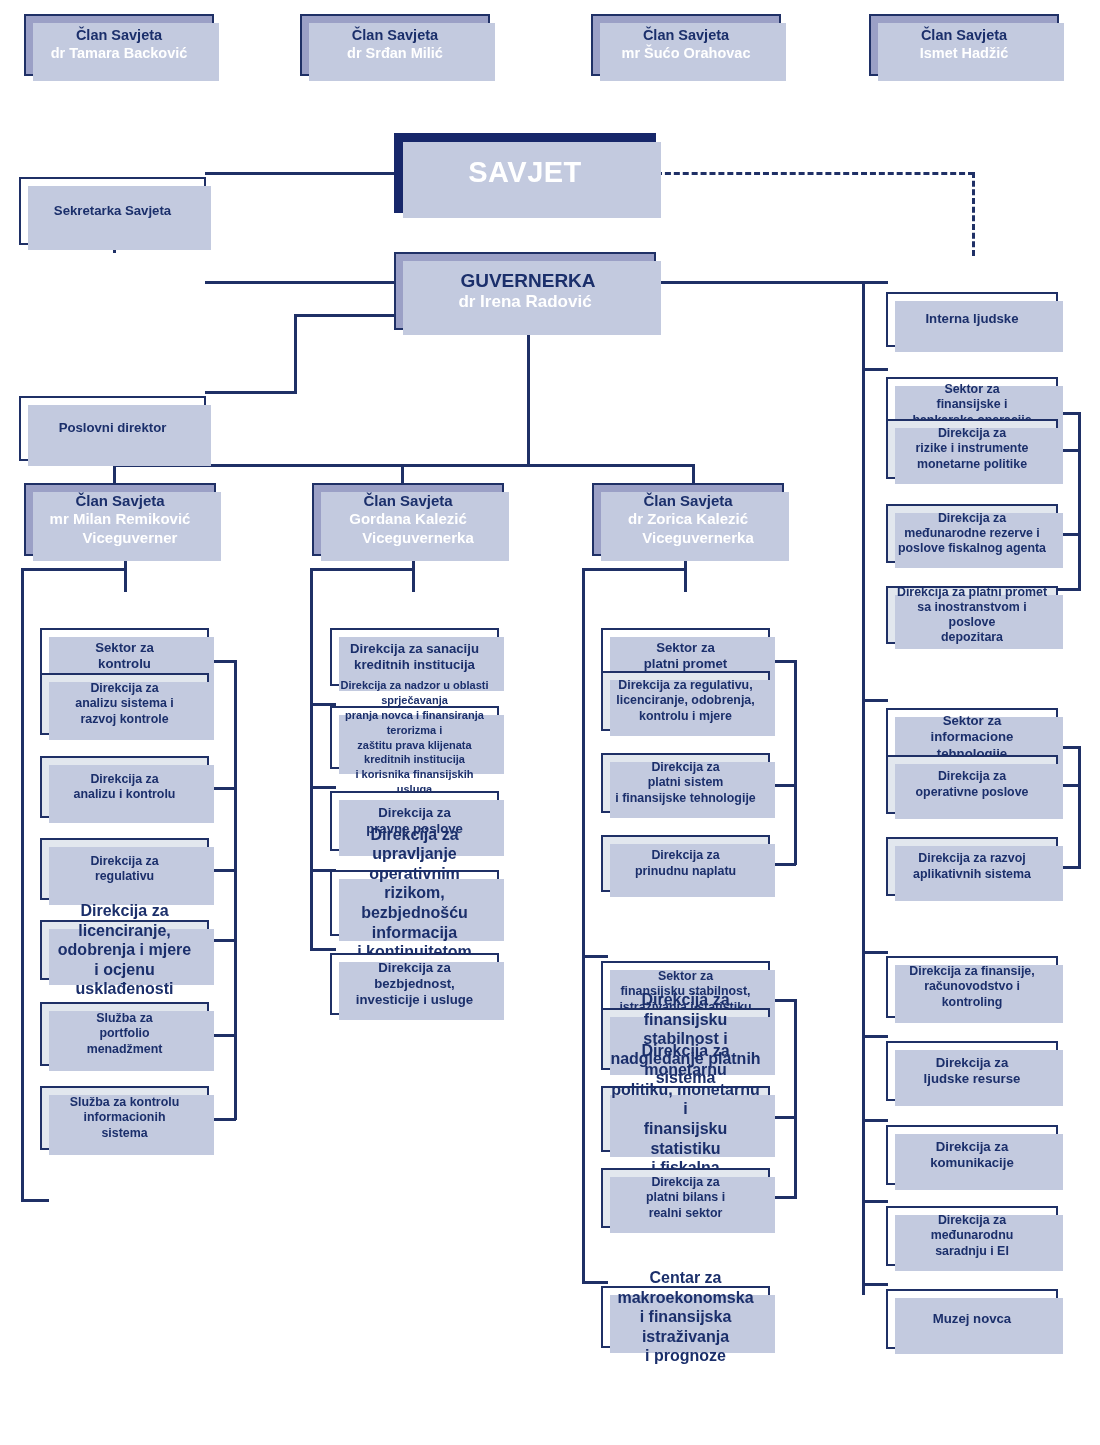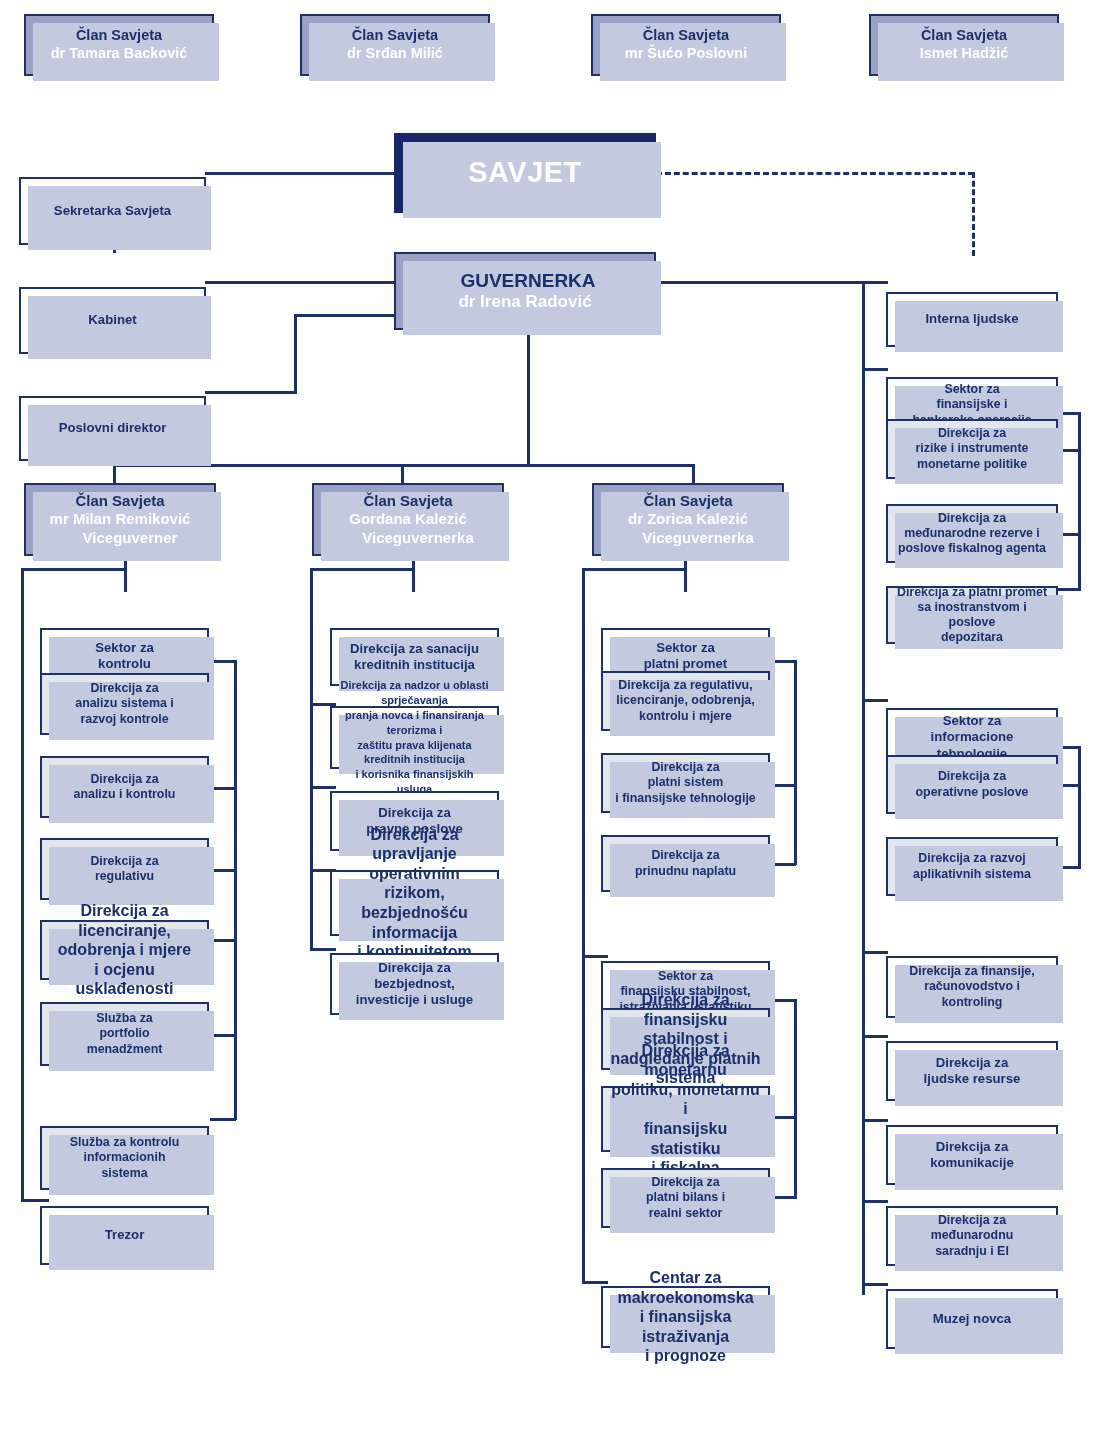--- a/index.html
+++ b/index.html
@@ -161,37 +161,34 @@
   <div class="ln lnh" style="left:770px;top:1116px;width:26px;"></div>
   <div class="ln lnh" style="left:770px;top:1196px;width:26px;"></div>
 
   <div class="box lilac fs-council" style="left:24px;top:14px;width:190px;height:62px;">
     <span class="t"><span class="l1">Član Savjeta</span><br><span class="l2">dr Tamara Backović</span></span>
   </div>
   <div class="box lilac fs-council" style="left:300px;top:14px;width:190px;height:62px;">
     <span class="t"><span class="l1">Član Savjeta</span><br><span class="l2">dr Srđan Milić</span></span>
   </div>
   <div class="box lilac fs-council" style="left:591px;top:14px;width:190px;height:62px;">
-    <span class="t"><span class="l1">Član Savjeta</span><br><span class="l2">mr Šućo Poslovni</span></span>
+    <span class="t"><span class="l1">Član Savjeta</span><br><span class="l2">mr Šućo Orahovac</span></span>
   </div>
   <div class="box lilac fs-council" style="left:869px;top:14px;width:190px;height:62px;">
     <span class="t"><span class="l1">Član Savjeta</span><br><span class="l2">Ismet Hadžić</span></span>
   </div>
 
   <div class="box navy fs-savjet" style="left:394px;top:133px;width:262px;height:80px;">
     <span class="t">SAVJET</span>
   </div>
 
   <div class="box white fs-13" style="left:19px;top:141px;width:187px;height:68px;">
     <span class="t">Sekretarka Savjeta</span>
   </div>
 
-  <div class="box white fs-13" style="left:19px;top:251px;width:187px;height:67px;">
-    <span class="t">Kabinet</span>
-  </div>
 
   <div class="box white fs-13" style="left:19px;top:360px;width:187px;height:65px;">
     <span class="t">Poslovni direktor</span>
   </div>
 
   <div class="box lilac" style="left:394px;top:252px;width:262px;height:78px;">
     <span class="t"><span class="l1 fs-guv">GUVERNERKA</span><br><span class="l2 fs-guv2">dr Irena Radović</span></span>
   </div>
 
   <div class="box white fs-13" style="left:886px;top:256px;width:172px;height:55px;">
@@ -219,25 +216,22 @@
   </div>
   <div class="box grey fs-12" style="left:40px;top:838px;width:169px;height:62px;">
     <span class="t nl">Direkcija za<br>regulativu</span>
   </div>
   <div class="box grey fs-11" style="left:40px;top:920px;width:169px;height:60px;">
     <span class="t nl">Direkcija za licenciranje,<br>odobrenja i mjere<br>i ocjenu usklađenosti</span>
   </div>
   <div class="box grey fs-12" style="left:40px;top:1002px;width:169px;height:64px;">
     <span class="t nl">Služba za<br>portfolio<br>menadžment</span>
   </div>
-  <div class="box grey fs-12" style="left:40px;top:1086px;width:169px;height:64px;margin-top:40px;">
+  <div class="box grey fs-12" style="left:40px;top:1086px;width:169px;height:64px;">
     <span class="t nl">Služba za kontrolu<br>informacionih<br>sistema</span>
-  </div>
-  <div class="box white fs-13" style="left:40px;top:1170px;width:169px;height:59px;">
-    <span class="t nl">Trezor</span>
   </div>
 
   <div class="box white fs-13" style="left:330px;top:592px;width:169px;height:58px;">
     <span class="t nl">Direkcija za sanaciju<br>kreditnih institucija</span>
   </div>
   <div class="box white fs-9" style="left:330px;top:670px;width:169px;height:63px;">
     <span class="t nl">Direkcija za nadzor u oblasti sprječavanja<br>pranja novca i finansiranja terorizma i<br>zaštitu prava klijenata kreditnih institucija<br>i korisnika finansijskih usluga</span>
   </div>
   <div class="box white fs-13" style="left:330px;top:755px;width:169px;height:60px;">
     <span class="t nl">Direkcija za<br>pravne poslove</span>

